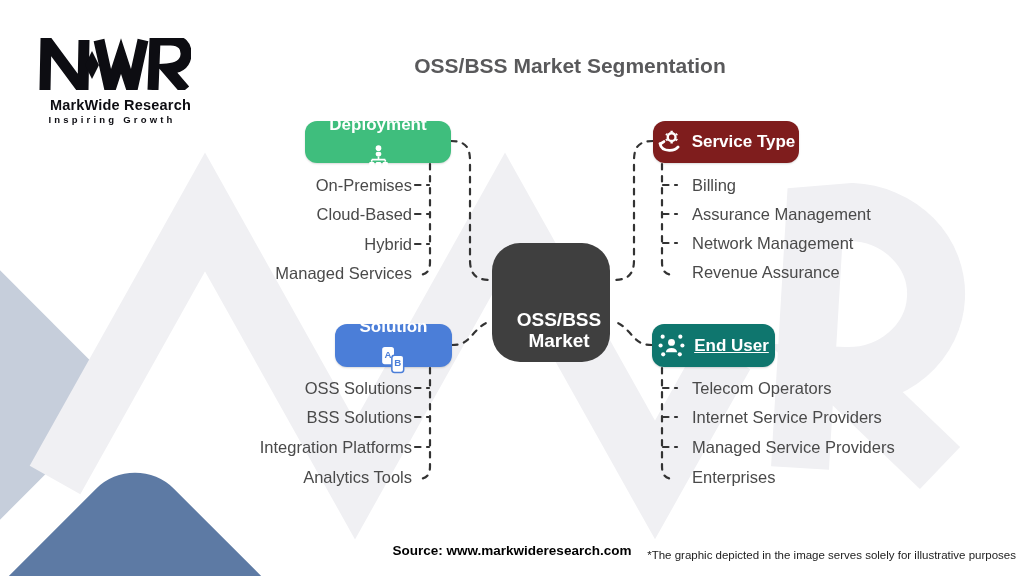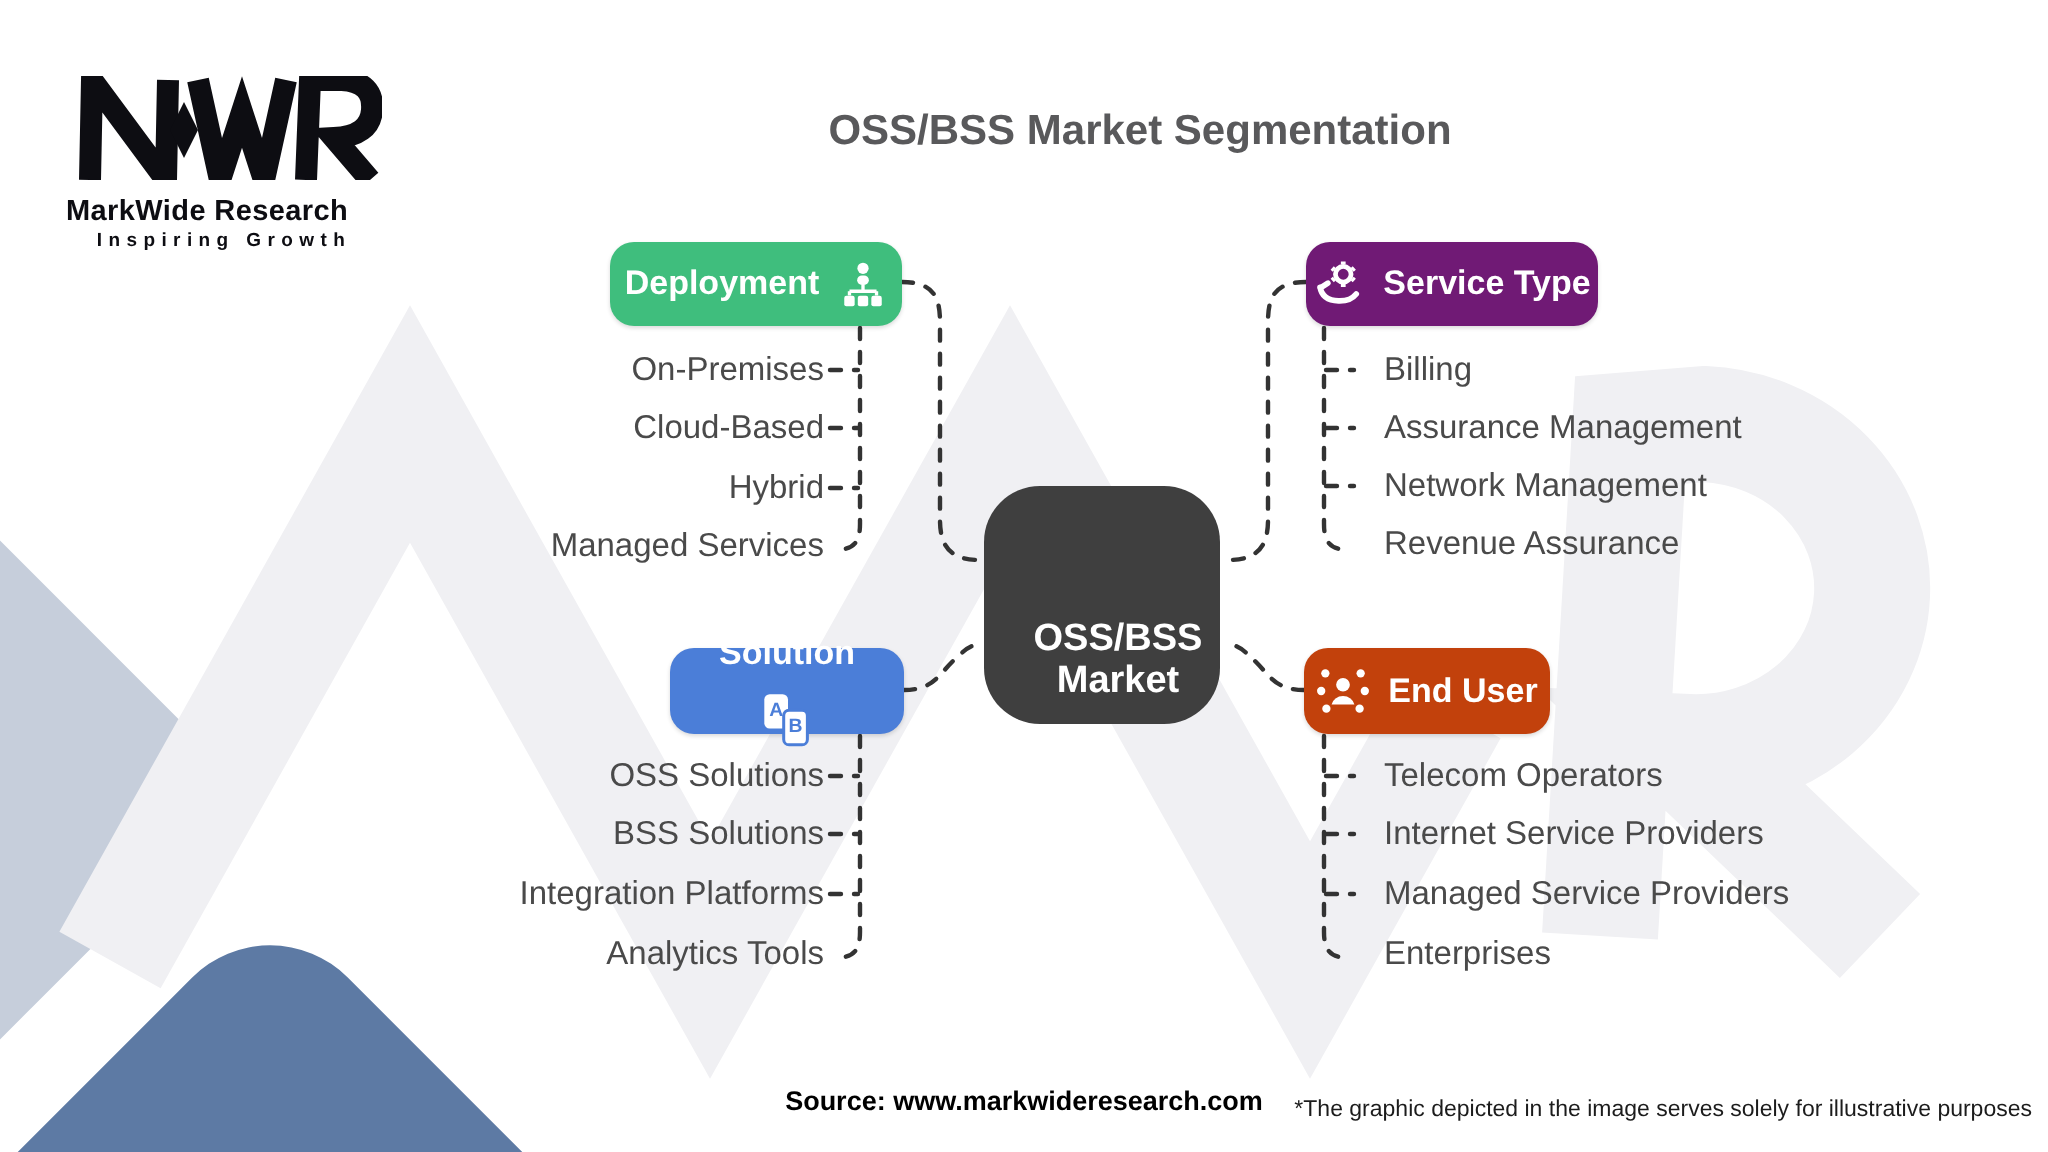--- a/index.html
+++ b/index.html
@@ -10,21 +10,21 @@
   
   .diamond{position:absolute;transform:rotate(45deg);z-index:1;}
   #diamond-light{left:-165px;top:275px;width:240px;height:240px;border-radius:50px;background:#c6cedb;}
   #diamond-dark{left:-15px;top:512px;width:300px;height:300px;border-radius:55px;background:#5d7aa4;}
   
   .layer{position:absolute;left:0;top:0;width:1024px;height:576px;pointer-events:none;}
   #watermark{z-index:2;}
   #connectors{z-index:3;}
   
   #logo{position:absolute;left:33px;top:38px;z-index:5;width:170px;}
-  #logo .name{margin-top:3px;font-size:14.5px;font-weight:bold;color:#0d0d12;letter-spacing:.2px;text-align:left;width:158px;}
+  #logo .name{margin-top:3px;font-size:14.5px;font-weight:bold;color:#0d0d12;letter-spacing:.2px;text-align:right;width:158px;}
   #logo .tagline{font-size:9.5px;font-weight:bold;color:#0d0d12;letter-spacing:3.2px;text-align:center;width:158px;margin-top:1px;}
   
   #page-title{position:absolute;left:360px;top:54px;width:420px;text-align:center;
     font-size:21px;font-weight:bold;color:#59595b;z-index:5;}
   
   .node{position:absolute;z-index:6;border-radius:12px;color:#fff;font-weight:bold;font-size:17px;
     display:flex;align-items:center;justify-content:center;gap:9px;
     box-shadow:0 1px 2px rgba(0,0,0,.15);}
   #node-deployment{left:305px;top:121px;width:146px;height:42px;}
   #node-service-type{left:653px;top:121px;width:146px;height:42px;}
@@ -98,35 +98,35 @@
         <path d="M120,52 L122,2 L138,2 Q154,3 153,17 Q152,30 134,31 L152,52"></path>
       </g>
       <polygon points="59,13 66,27 59,41 52,27" fill="#0d0d12"></polygon>
     </svg>
     <div class="name">MarkWide Research</div>
     <div class="tagline">Inspiring Growth</div>
   </div>
 
   <div id="page-title">OSS/BSS Market Segmentation</div>
 
-  <div class="node" id="node-deployment" style="background-color: rgb(63, 190, 125);">
+  <div class="node" id="node-deployment" style="background-color: rgb(63, 190, 125); flex-direction: column;">
     <span>Deployment</span>
     <span class="nicon">
       <svg width="25" height="25" viewBox="0 0 24 24">
         <circle cx="12" cy="4" r="2.7" fill="#fff"></circle>
         <rect x="9.2" y="7.4" width="5.6" height="4.6" rx="2.3" fill="#fff"></rect>
         <path d="M12,12 V15 M5.5,15 H18.5 M5.5,15 V17 M18.5,15 V17" stroke="#fff" stroke-width="1.6" fill="none"></path>
         <rect x="3" y="17.2" width="5" height="5" rx="1" fill="#fff"></rect>
         <rect x="9.5" y="17.2" width="5" height="5" rx="1" fill="#fff"></rect>
         <rect x="16" y="17.2" width="5" height="5" rx="1" fill="#fff"></rect>
       </svg>
     </span>
   </div>
 
-  <div class="node" id="node-service-type" style="background-color: #701a75;">
+  <div class="node" id="node-service-type" style="background-color: #7f1d1d;">
     <span class="nicon">
       <svg width="26" height="26" viewBox="0 0 24 24">
         <g stroke="#fff" stroke-width="2.2" fill="none">
           <circle cx="13.5" cy="7.5" r="3.6"></circle>
           <path d="M13.5,1.6 V3 M13.5,12 V13.4 M18.6,4.6 L17.6,5.5 M9.4,9.5 L8.4,10.4 M18.6,10.4 L17.6,9.5 M9.4,5.5 L8.4,4.6"></path>
         </g>
         <path d="M2.8,13.5 q1,6 8.5,6.3 q5.5,0.2 8.2,-3.2" stroke="#fff" stroke-width="2.6" fill="none" stroke-linecap="round"></path>
         <path d="M3,13.8 l3.4,-2.2" stroke="#fff" stroke-width="2.6" fill="none" stroke-linecap="round"></path>
       </svg>
     </span>
@@ -138,21 +138,21 @@
     <span class="nicon">
       <svg width="26" height="28" viewBox="0 0 24 26">
         <rect x="1" y="1" width="11" height="16" rx="2.5" fill="#fff"></rect>
         <text x="6.5" y="11" font-size="9" font-weight="bold" text-anchor="middle" style="fill: rgb(75, 126, 216);">A</text>
         <rect x="10" y="8.5" width="11" height="16" rx="2.5" fill="#fff" stroke-width="1.4" style="stroke: rgb(75, 126, 216);"></rect>
         <text x="15.5" y="18.5" font-size="9" font-weight="bold" text-anchor="middle" style="fill: rgb(75, 126, 216);">B</text>
       </svg>
     </span>
   </div>
 
-  <div class="node" id="node-end-user" style="background-color: #c2410c;">
+  <div class="node" id="node-end-user" style="background-color: #0f766e; text-decoration: underline;">
     <span class="nicon">
       <svg width="27" height="27" viewBox="0 0 26 26">
         <circle cx="13" cy="10" r="3.3" fill="#fff"></circle>
         <path d="M7.5,19.5 a5.6,5 0 0 1 11,0 z" fill="#fff"></path>
         <circle cx="4.5" cy="4.5" r="2" fill="#fff"></circle>
         <circle cx="21.5" cy="4.5" r="2" fill="#fff"></circle>
         <circle cx="2.5" cy="13" r="2" fill="#fff"></circle>
         <circle cx="23.5" cy="13" r="2" fill="#fff"></circle>
         <circle cx="5" cy="21.5" r="2" fill="#fff"></circle>
         <circle cx="21" cy="21.5" r="2" fill="#fff"></circle>

